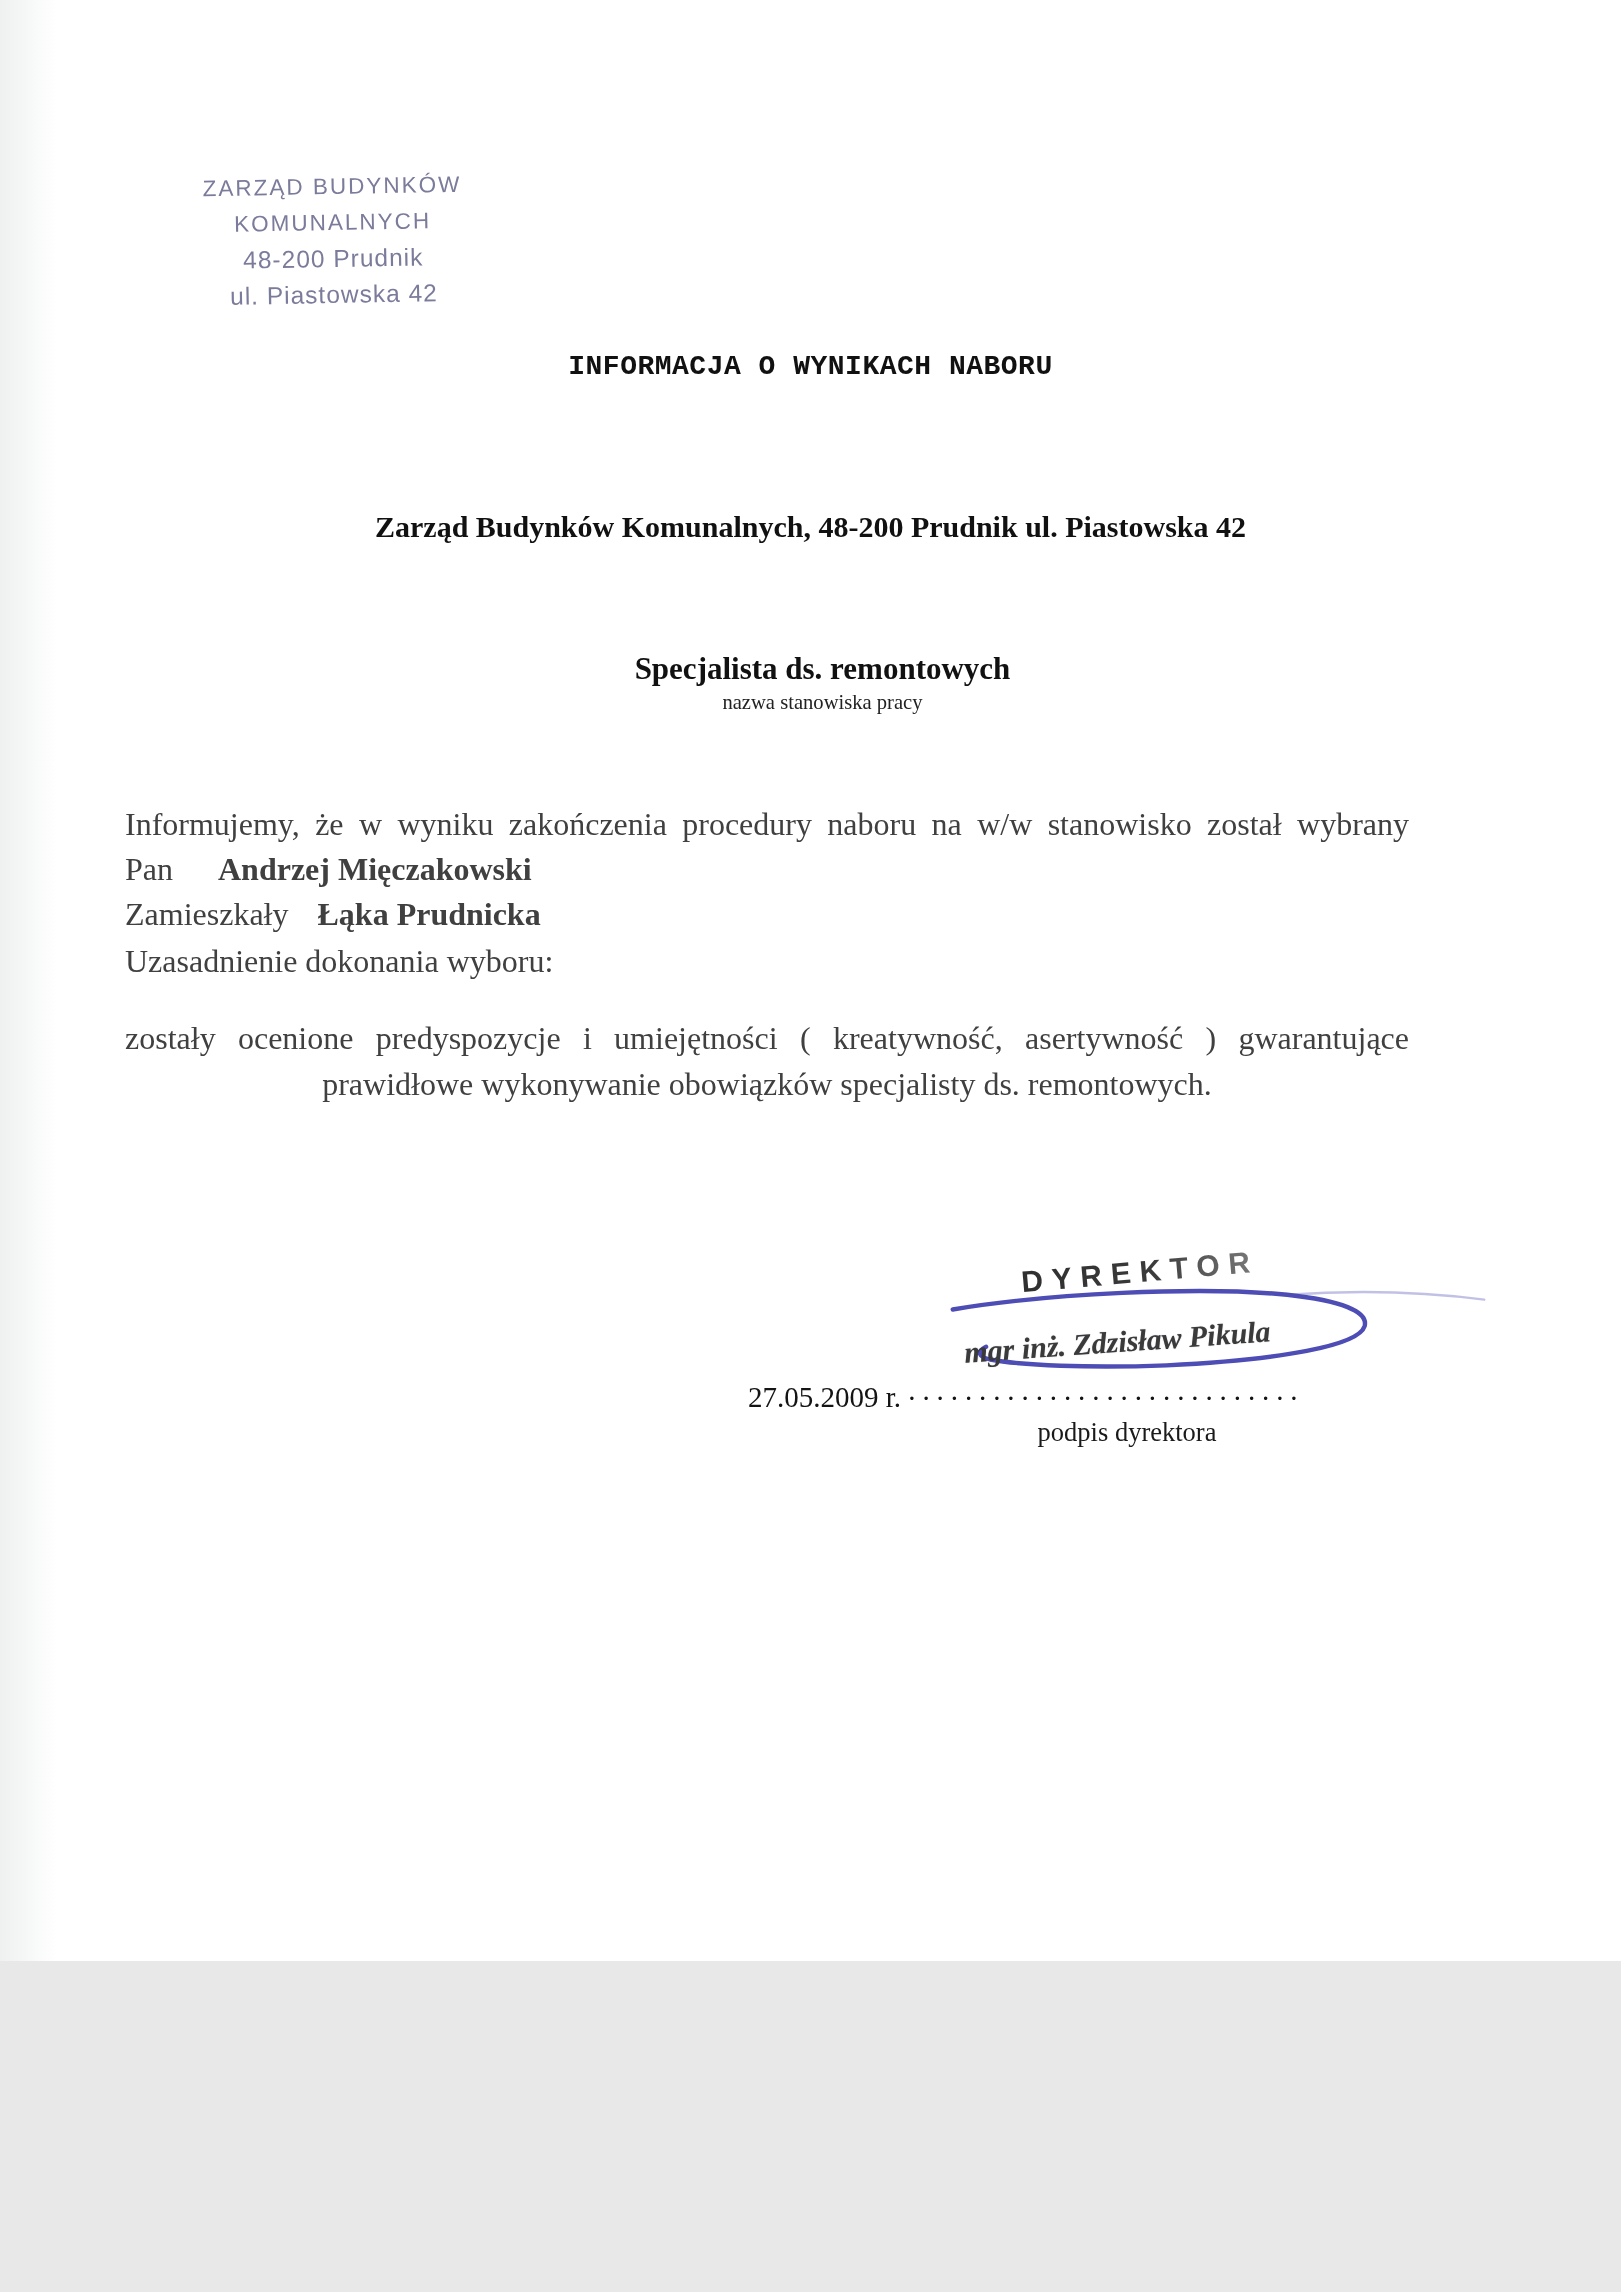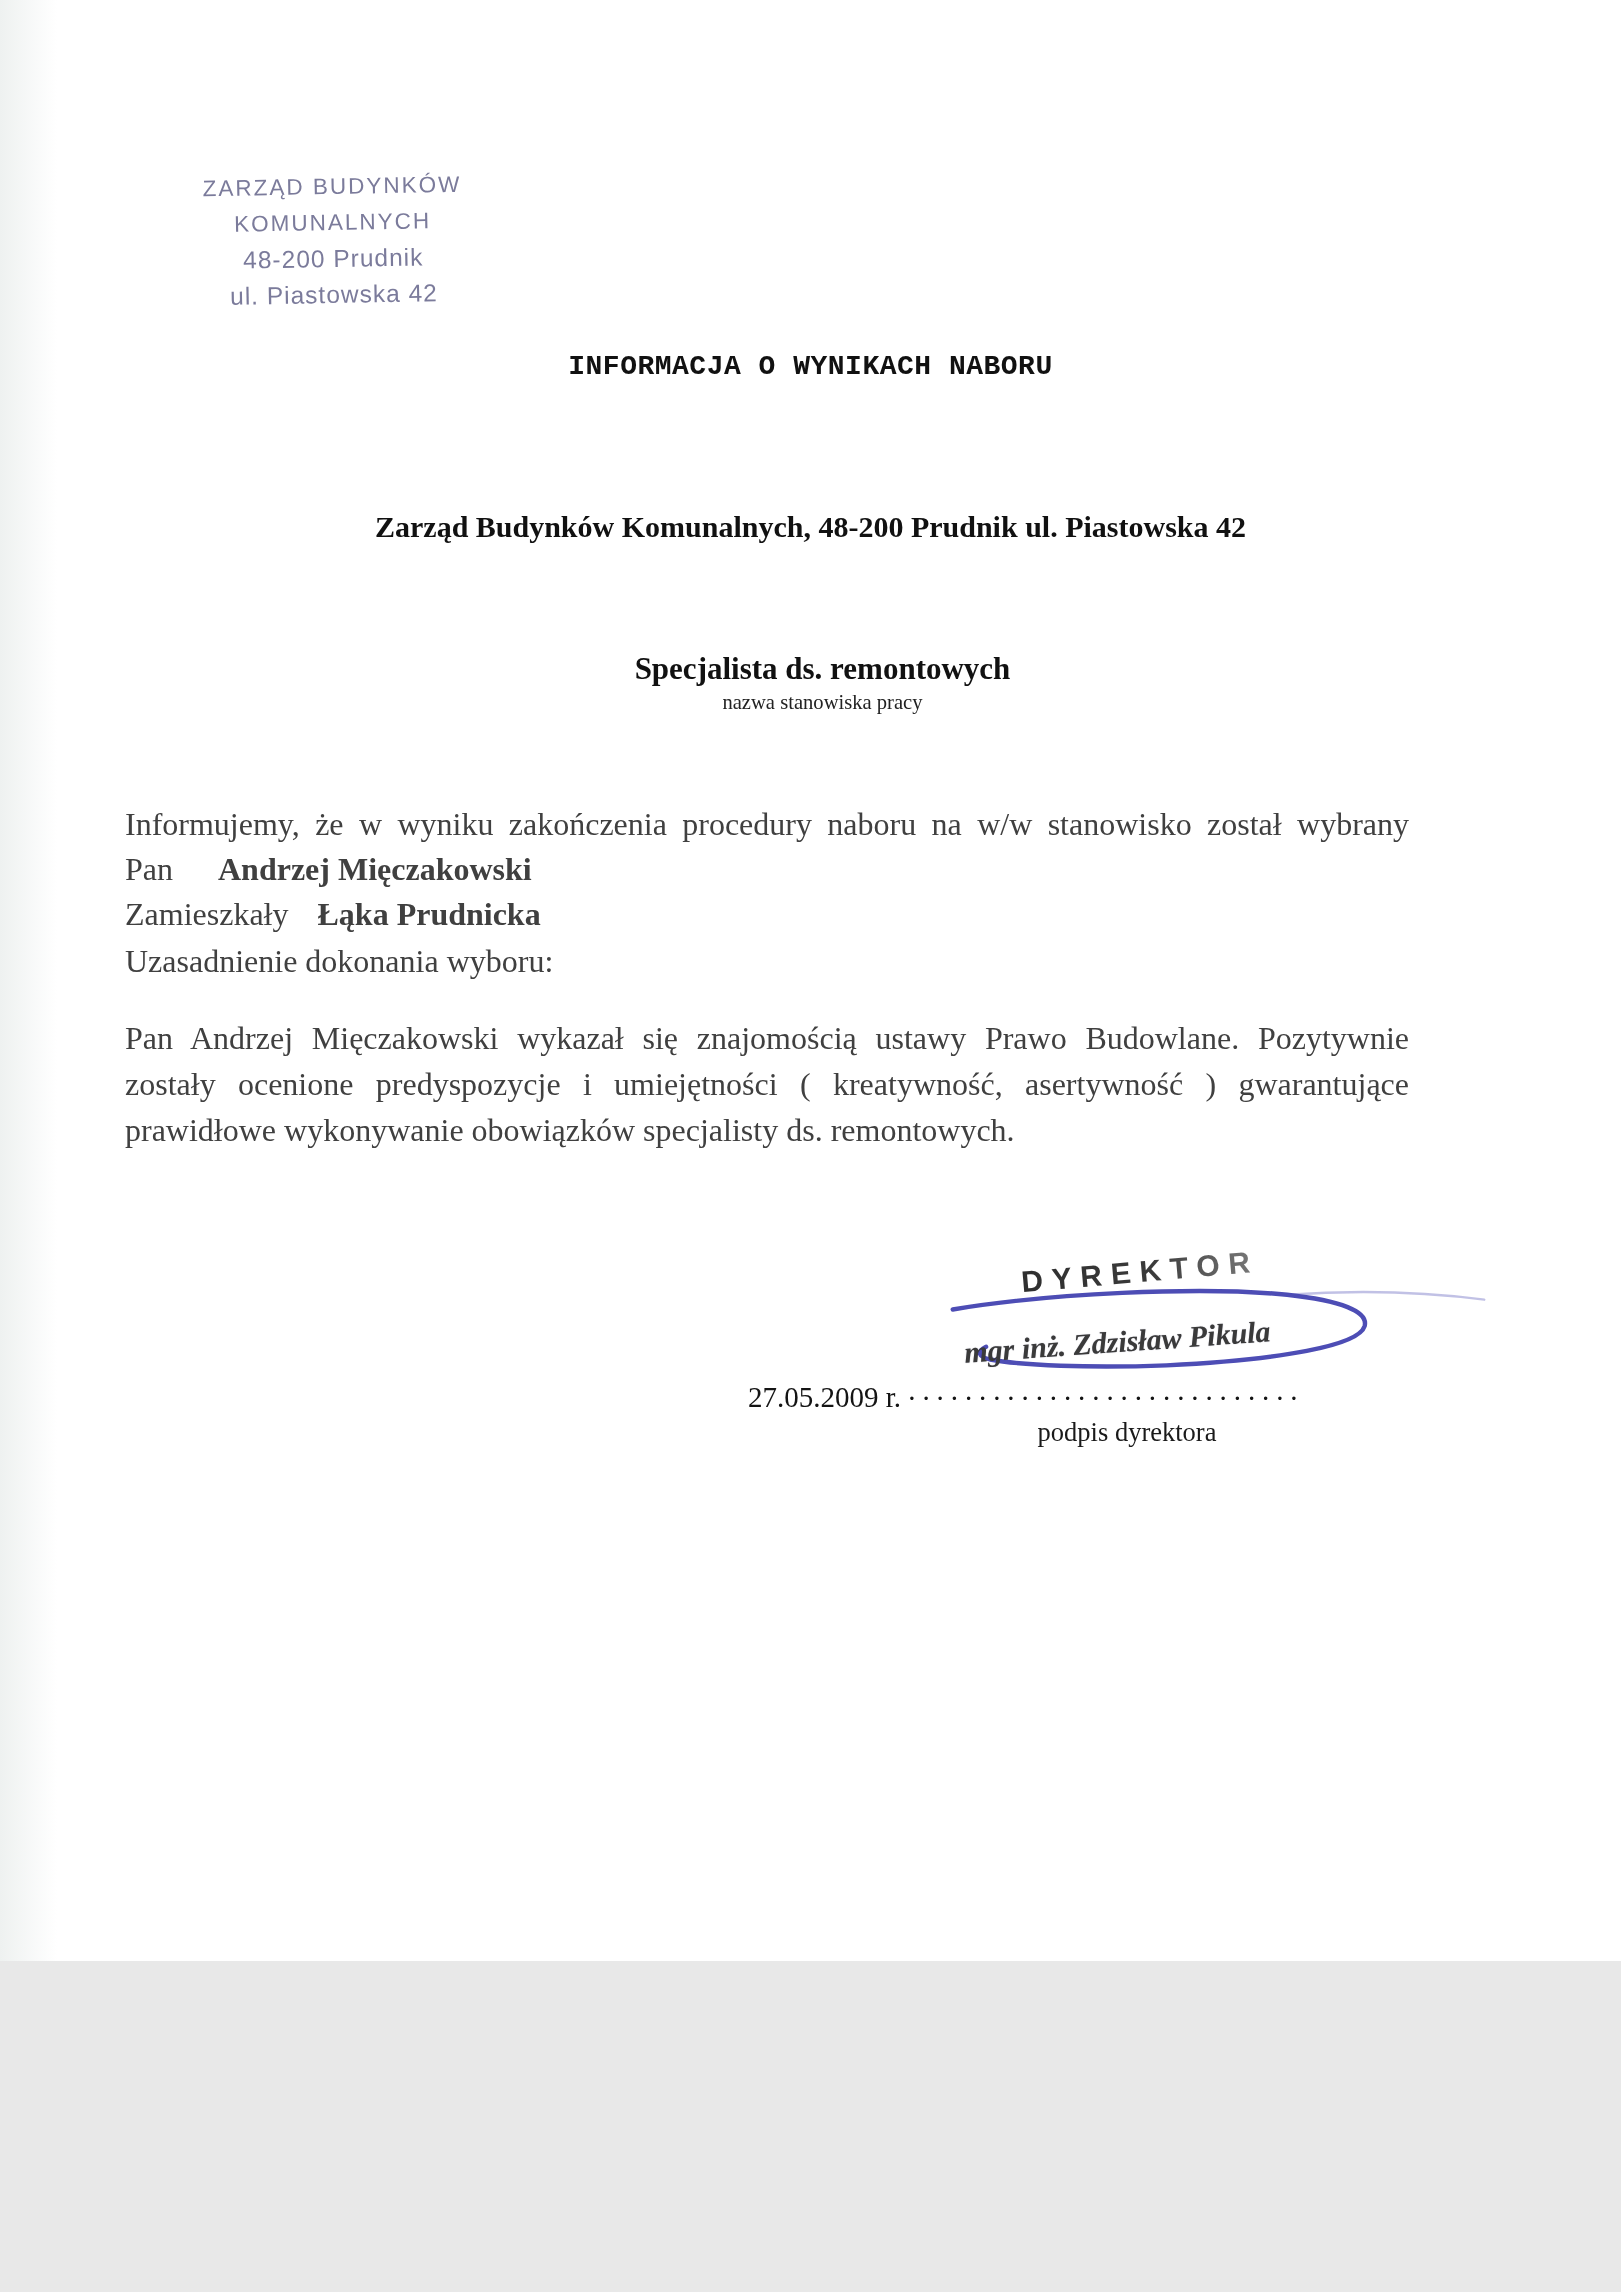--- a/index.html
+++ b/index.html
@@ -66,21 +66,21 @@
   }
   .intro { top: 802px; line-height: 45px; }
   .intro .justify-line { text-align: justify; text-align-last: justify; }
   .pair-line { white-space: nowrap; }
   .pair-line .gap-wide { display: inline-block; width: 45px; }
   .pair-line .gap-narrow { display: inline-block; width: 29px; }
   .pair-line b { font-weight: bold; }
   .reason-heading { top: 943px; }
   .reason-text { top: 1015px; line-height: 46px; }
   .reason-text .justify-line { text-align: justify; text-align-last: justify; }
-  .reason-text .last-line { text-align: left; }
+  .reason-text .last-line { text-align: center; }
   
   .dyrektor-stamp {
     position: absolute; left: 1021px; top: 1255px;
     font-family: "Liberation Sans", sans-serif;
     font-size: 30px; font-weight: bold; letter-spacing: 8.8px;
     transform: rotate(-5deg);
     background: linear-gradient(90deg, #2f2f2f 0%, #3a3a3a 55%, #7b7b7b 100%);
     -webkit-background-clip: text; background-clip: text; color: transparent;
     white-space: nowrap;
   }
@@ -135,21 +135,20 @@
       <span>Pan</span><span class="gap-wide"></span><b>Andrzej Mięczakowski</b>
     </div>
     <div class="pair-line">
       <span>Zamieszkały</span><span class="gap-narrow"></span><b>Łąka Prudnicka</b>
     </div>
   </div>
 
   <div class="body-block reason-heading">Uzasadnienie dokonania wyboru:</div>
 
   <div class="body-block reason-text">
-    <div class="justify-line">Pan Andrzej Mięczakowski wykazał się znajomością ustawy  Prawo Budowlane. Pozytywnie</div>
     <div class="justify-line">zostały ocenione predyspozycje i umiejętności ( kreatywność, asertywność ) gwarantujące</div>
     <div class="last-line">prawidłowe wykonywanie obowiązków specjalisty ds. remontowych.</div>
   </div>
 
   <div class="dyrektor-stamp">DYREKTOR</div>
 
   <svg class="pen-swoosh" width="559" height="113" viewBox="0 0 570 115" fill="none" xmlns="http://www.w3.org/2000/svg">
     <path id="pen-main" d="M 14 34 C 110 18, 265 10, 355 19 C 410 25, 438 36, 434 51 C 428 71, 350 85, 232 91 C 152 94, 84 91, 52 85 C 40 82, 38 77, 48 72" stroke="#4d4db5" stroke-width="4.5" stroke-linecap="round" fill="none"></path>
     <path id="pen-tail" d="M 355 19 C 425 14, 495 16, 556 24" stroke="#4d4db5" stroke-width="2.5" stroke-linecap="round" fill="none" opacity="0.35"></path>
   </svg>

